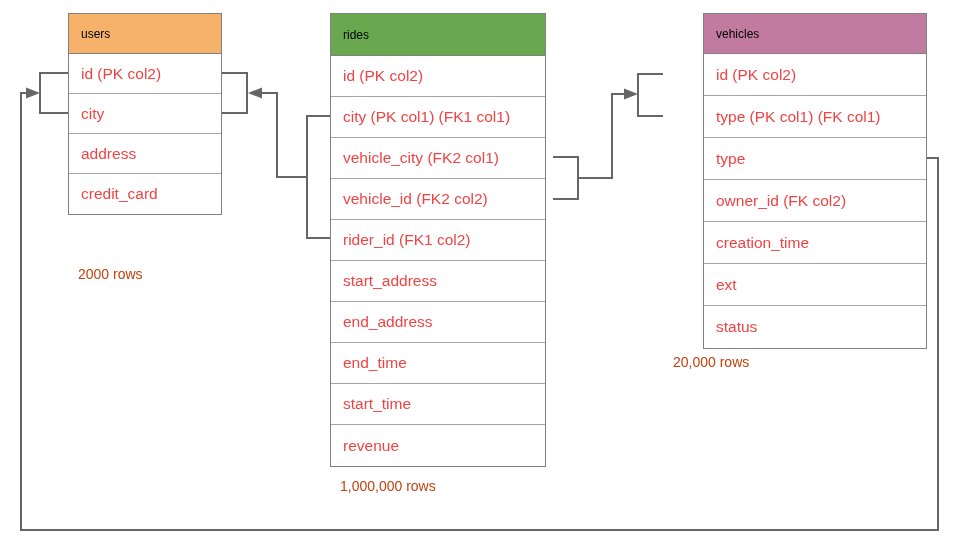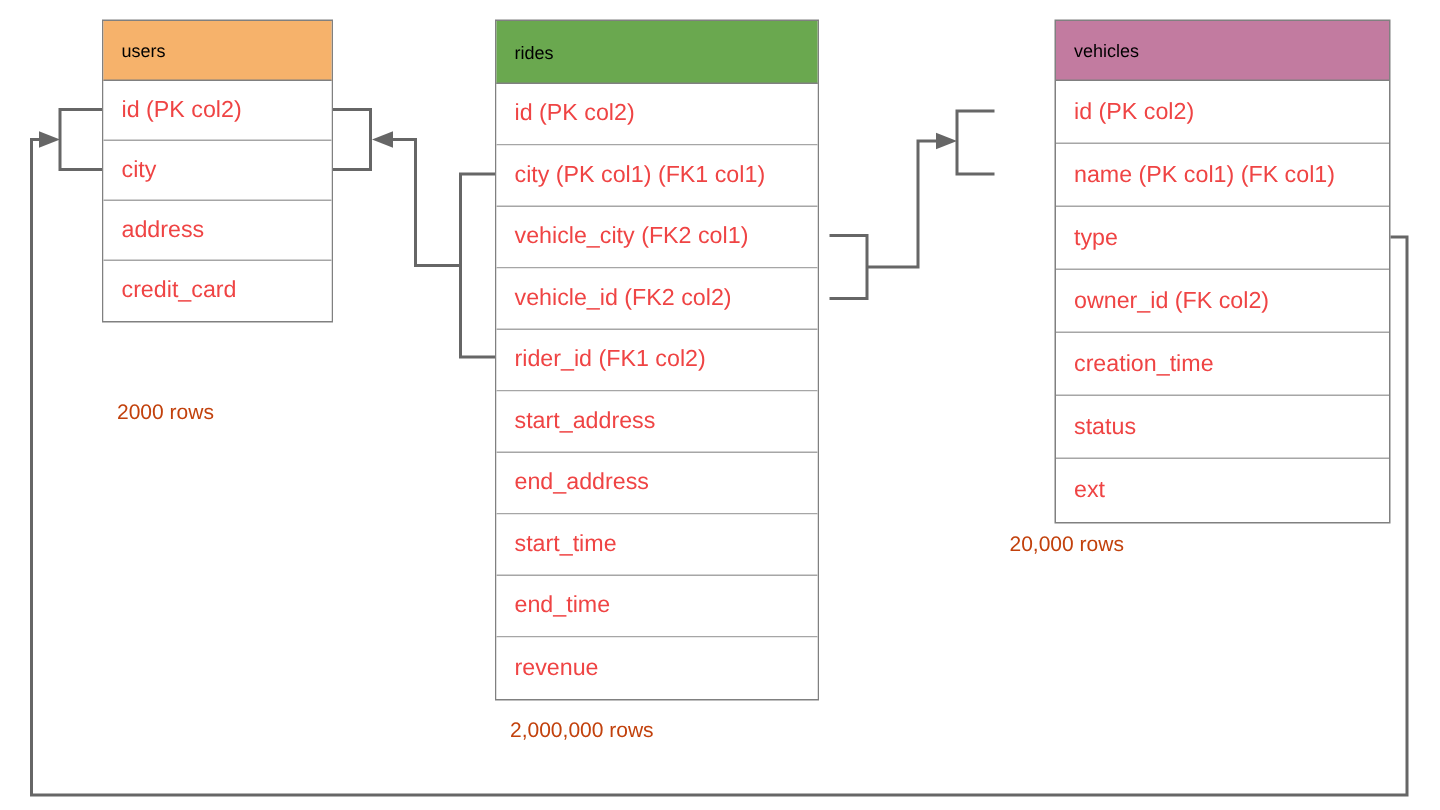--- a/index.html
+++ b/index.html
@@ -74,31 +74,31 @@
 
   <div class="db-table t-rides" style="left:330px; top:13px; width:216px;">
     <div class="thead" style="background-color: rgb(106, 168, 79);">rides</div>
     <div class="trow">id (PK col2)</div>
     <div class="trow">city (PK col1) (FK1 col1)</div>
     <div class="trow">vehicle_city (FK2 col1)</div>
     <div class="trow">vehicle_id (FK2 col2)</div>
     <div class="trow">rider_id (FK1 col2)</div>
     <div class="trow">start_address</div>
     <div class="trow">end_address</div>
+    <div class="trow">end_time</div>
     <div class="trow">start_time</div>
-    <div class="trow">end_time</div>
     <div class="trow">revenue</div>
   </div>
-  <div class="rowcount" style="left:340px; top:478px;">2,000,000 rows</div>
+  <div class="rowcount" style="left:340px; top:478px;">1,000,000 rows</div>
 
   <div class="db-table t-vehicles" style="left:663px; top:13px; width:224px;margin-left:40px;">
     <div class="thead" style="background-color: rgb(194, 123, 160);">vehicles</div>
     <div class="trow">id (PK col2)</div>
-    <div class="trow">name (PK col1) (FK col1)</div>
+    <div class="trow">type (PK col1) (FK col1)</div>
     <div class="trow">type</div>
     <div class="trow">owner_id (FK col2)</div>
     <div class="trow">creation_time</div>
+    <div class="trow">ext</div>
     <div class="trow">status</div>
-    <div class="trow">ext</div>
   </div>
   <div class="rowcount" style="left:673px; top:354px;text-align:right;">20,000 rows</div>
 
 </div>
 
 </body></html>

